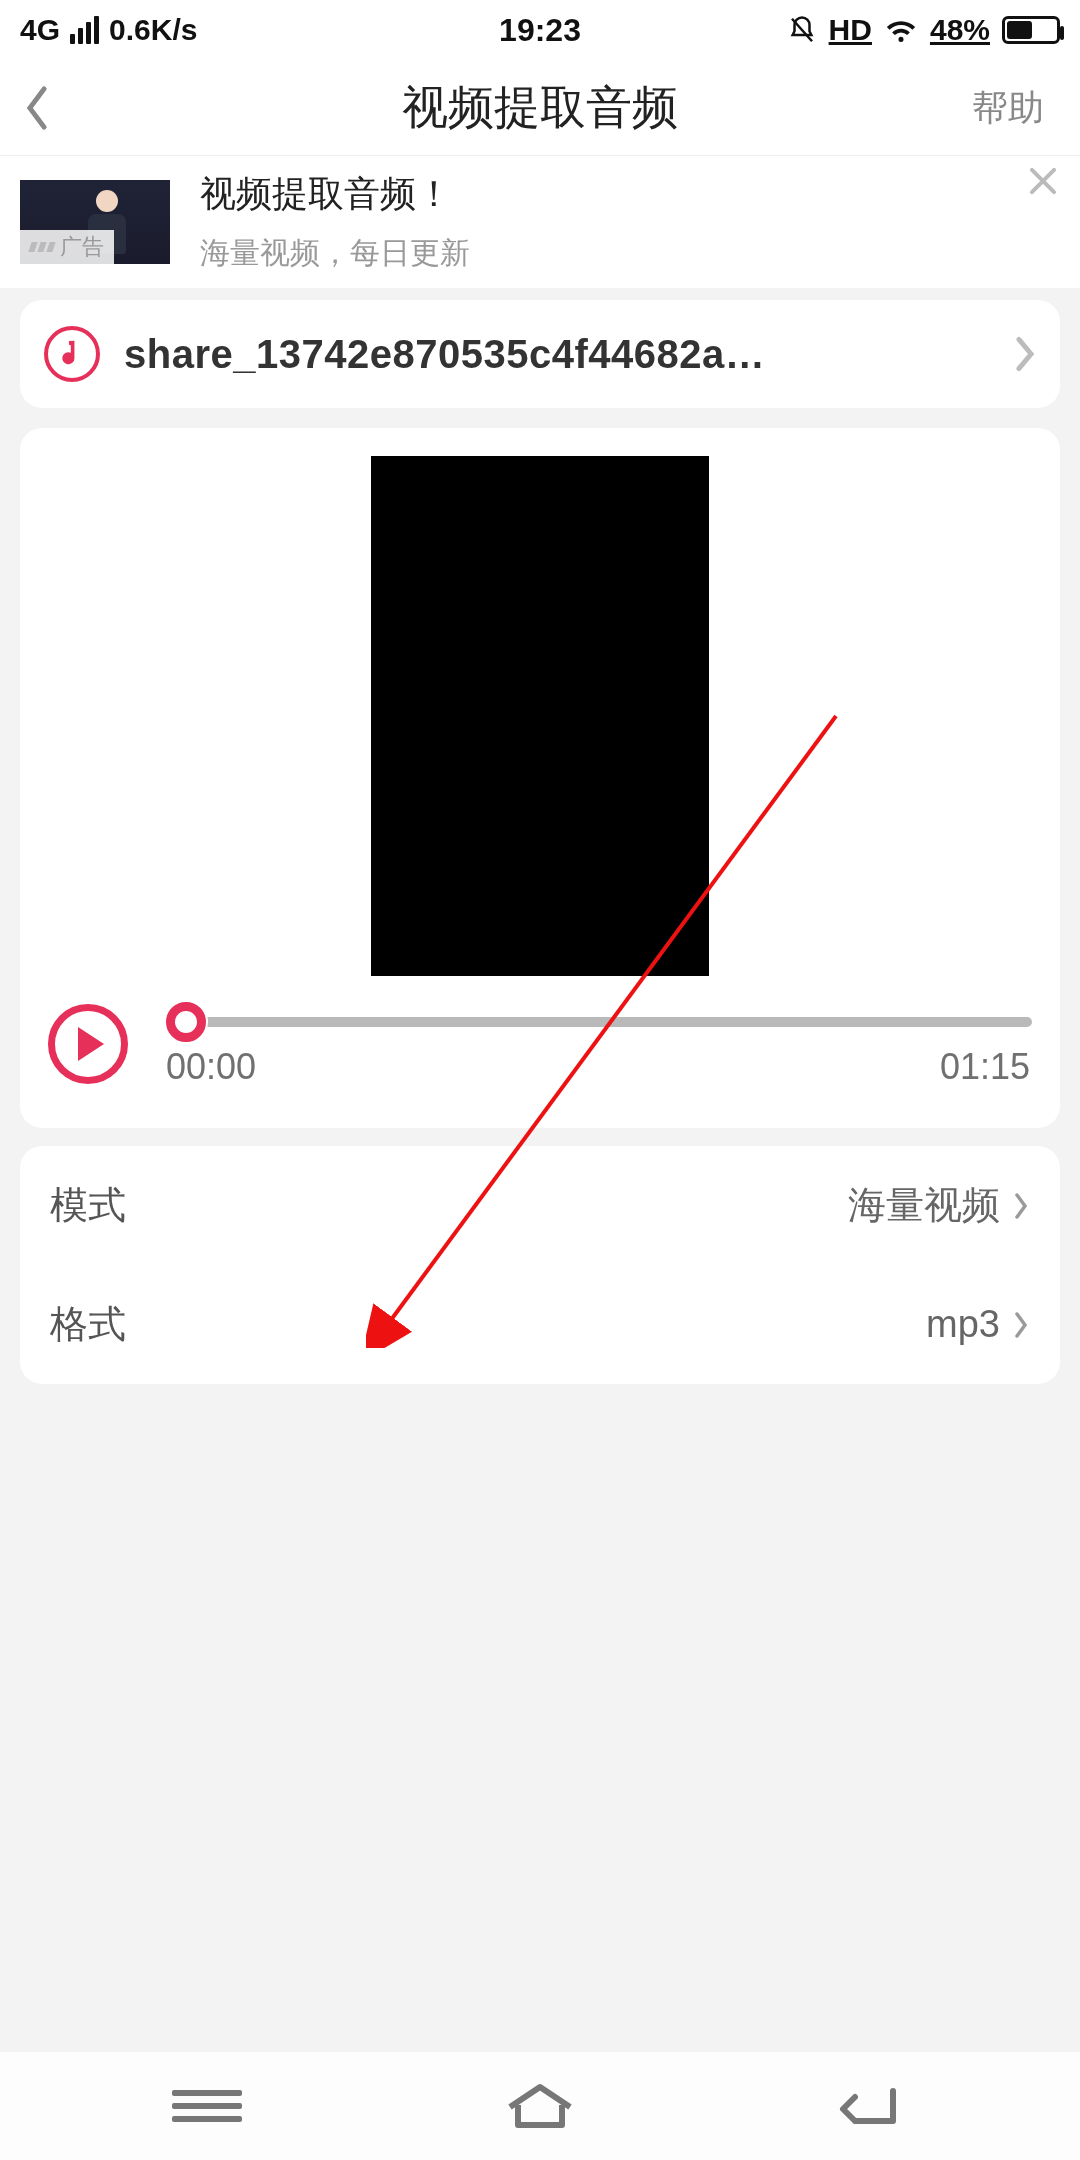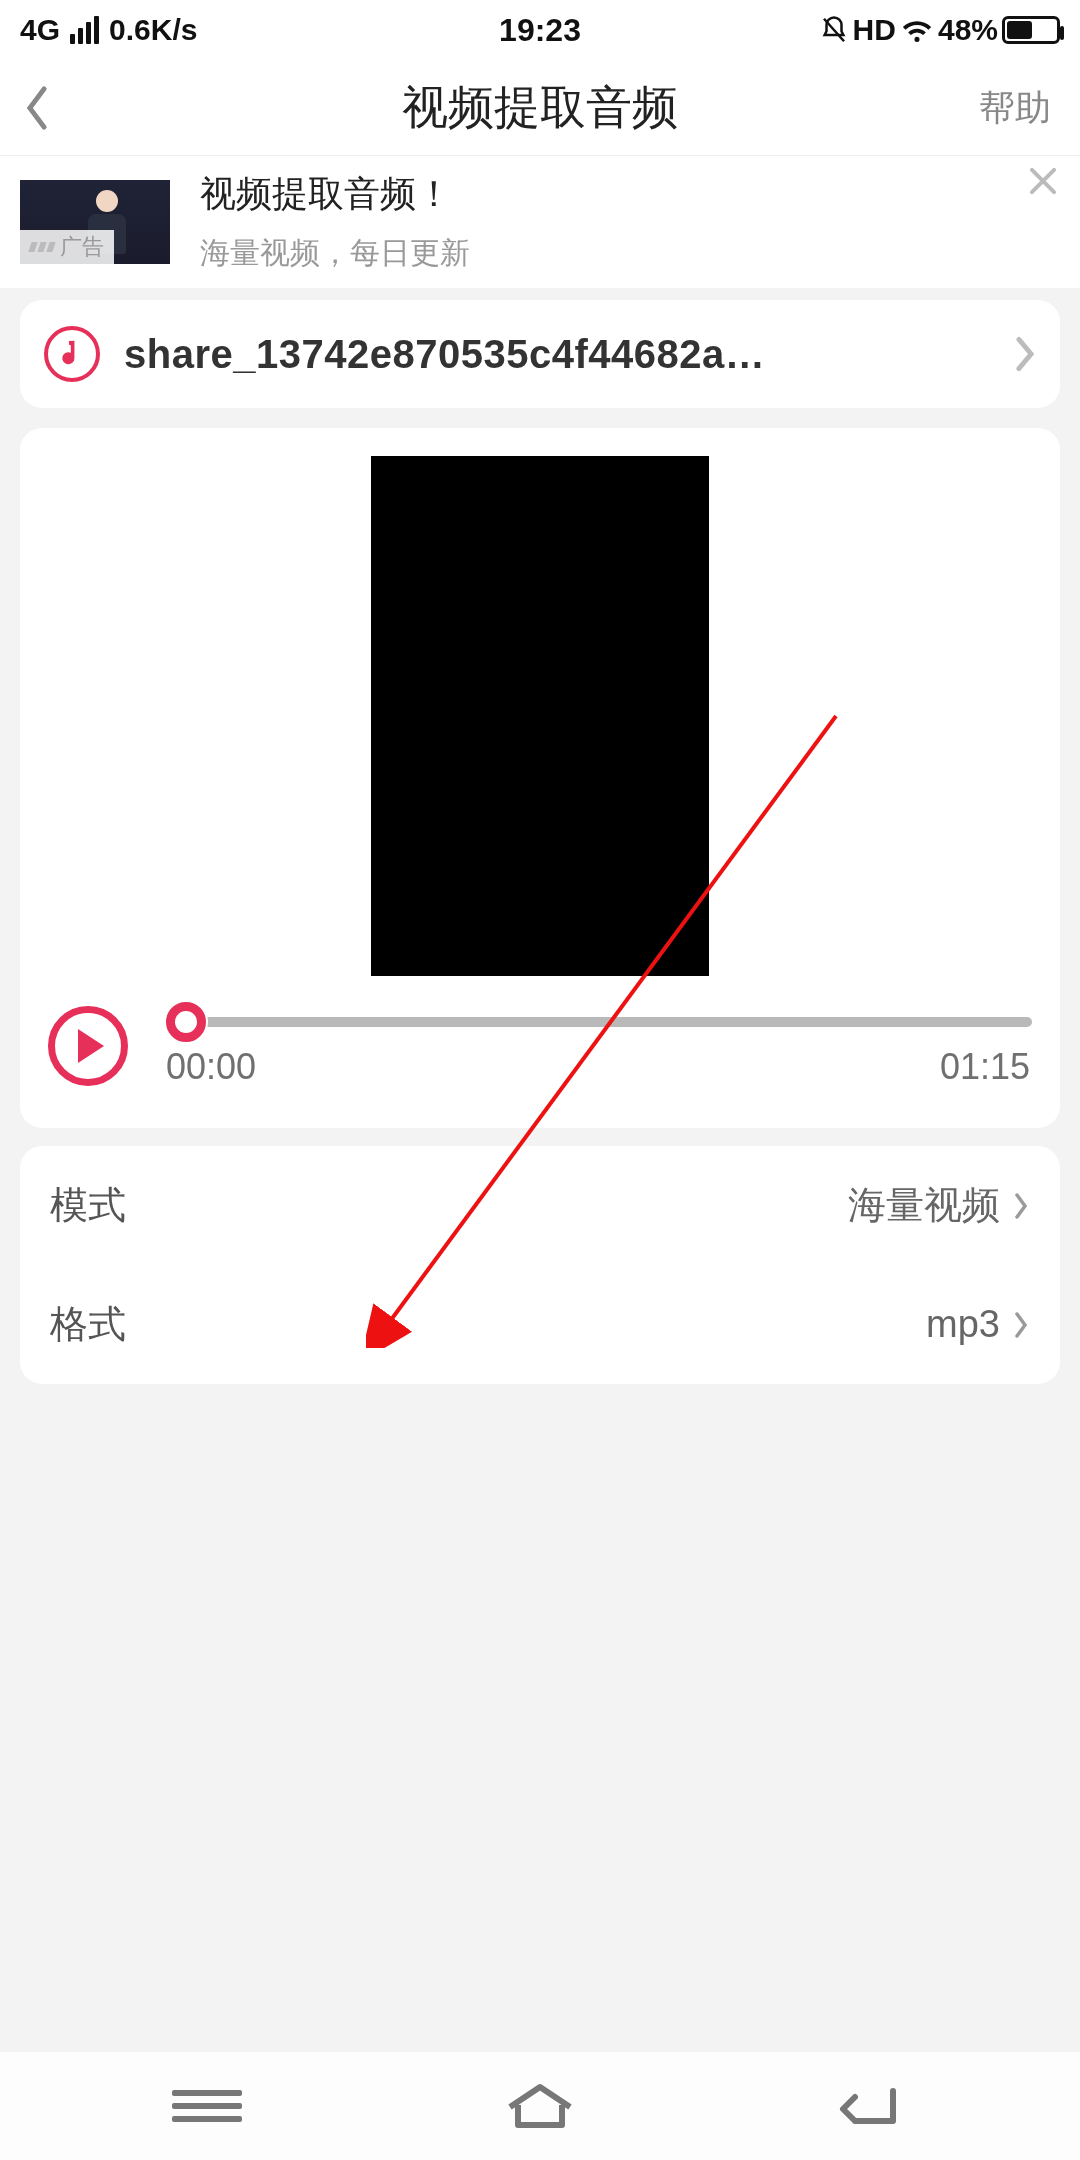--- a/index.html
+++ b/index.html
@@ -1,38 +1,38 @@
 <!DOCTYPE html>
 <html><head>
 <meta charset="utf-8">
 <style>
   * { margin: 0; padding: 0; box-sizing: border-box; }
   html, body { width: 1080px; height: 2160px; overflow: hidden; font-family: -apple-system, "PingFang SC", "Helvetica Neue", Arial, sans-serif; background: #f3f3f3; color: #333; }
 
   
   .status-bar { position: relative; width: 100%; height: 60px; background: #fff; display: flex; align-items: center; justify-content: space-between; padding: 0 20px; font-size: 30px; font-weight: 600; color: #111; }
   .sb-left { display: flex; align-items: center; gap: 6px; }
-  .sb-right { display: flex; align-items: center; gap: 4px; }
+  .sb-right { display: flex; align-items: center; gap: 12px; text-decoration: underline; }
   .sig-bars { display: inline-flex; align-items: flex-end; gap: 3px; margin: 0 4px; }
   .sig-bars span { width: 5px; background: #111; border-radius: 1px; }
   .sig-bars span:nth-child(1){height:10px}
   .sig-bars span:nth-child(2){height:16px}
   .sig-bars span:nth-child(3){height:22px}
   .sig-bars span:nth-child(4){height:28px}
   .sb-center { position: absolute; left: 50%; transform: translateX(-50%); font-size: 32px; font-weight: 600; }
   .batt { display:inline-flex; align-items:center; }
   .batt-shell{ width:58px; height:28px; border:3px solid #111; border-radius:6px; position:relative; display:inline-block; }
   .batt-shell::after{content:""; position:absolute; right:-7px; top:7px; width:4px; height:14px; background:#111; border-radius:2px;}
   .batt-fill{ position:absolute; left:2px; top:2px; bottom:2px; width:48%; background:#111; border-radius:3px; }
 
   
   .app-header { background:#fff; height:95px; display:flex; align-items:center; justify-content:center; position:relative; }
   .app-header .back { position:absolute; left:22px; top:50%; transform:translateY(-50%); }
   .app-header .title { font-size: 46px; font-weight: 500; color:#222; }
-  .app-header .help { position:absolute; right:29px; top:50%; transform:translateY(-50%); font-size:36px; color:#888; }
+  .app-header .help { position:absolute; right:36px; top:50%; transform:translateY(-50%); font-size:36px; color:#888; }
 
   
   .ad { background:#fff; border-top:1px solid #eee; display:flex; align-items:center; padding:14px 20px; position:relative; }
   .ad-thumb { width:150px; height:84px; background:#7f1d1d; position:relative; overflow:hidden; flex:0 0 auto; }
   .ad-thumb .bg{position:absolute; inset:0; background:linear-gradient(180deg,#202236 0%, #1a1c2d 100%);}
   .ad-thumb .person{position:absolute; left:68px; top:10px; }
   .ad-thumb .head{width:22px;height:22px;border-radius:50%;background:#f2d6c4;margin:0 auto;}
   .ad-thumb .body{width:38px;height:40px;background:#2a2f40;border-radius:8px 8px 4px 4px;margin-top:2px;}
   .ad-badge{ position:absolute; left:0; bottom:0; padding:2px 10px; font-size:22px; color:#999; background:rgba(255,255,255,0.85); display:flex; align-items:center; gap:6px;}
   .ad-badge .dots{display:inline-flex; gap:3px;}
@@ -48,21 +48,21 @@
 
   
   .file-row{ display:flex; align-items:center; padding:26px 24px; gap:24px; }
   .music-icon{ width:56px; height:56px; border:4px solid #e62f59; border-radius:50%; display:flex; align-items:center; justify-content:center; flex:0 0 auto; }
   .file-name{ flex:1; min-width:0; white-space:nowrap; overflow:hidden; text-overflow:ellipsis; font-size:40px; color:#333; }
   .fr-letter{ letter-spacing:0.5px;font-weight:bold; }
 
   
   .preview-card{ margin-top:20px; padding:28px 28px 40px 28px; }
   .video-frame{ width:338px; height:520px; background:#000; margin:0 auto 28px auto; }
-  .player-row{ display:flex; align-items:center; gap:36px; margin-top:8px;}
+  .player-row{ display:flex; align-items:flex-start; gap:36px; margin-top:8px;}
   .play-btn{ width:80px; height:80px; border:7px solid #e62f59; border-radius:50%; display:flex; align-items:center; justify-content:center; flex:0 0 auto; }
   .play-tri{ width:0;height:0;border-left:26px solid #e62f59;border-top:17px solid transparent;border-bottom:17px solid transparent; margin-left:6px;}
   .track-col{ flex:1; min-width:0; }
   .track{ position:relative; height:36px; }
   .track-line{ position:absolute; left:0; right:0; top:50%; height:10px; background:#b9b9b9; border-radius:5px; transform:translateY(-50%);}  
   .track-knob{ position:absolute; left:0; top:50%; transform:translate(-50%,-50%); width:40px; height:40px; border-radius:50%; background:#fff; border:9px solid #e62f59; box-shadow:0 0 0 2px #fff; }
   .time-row{ display:flex; justify-content:space-between; font-size:36px; color:#707070; margin-top:6px; padding:0 2px; }
 
   
   .settings-card{ margin-top:18px; }

